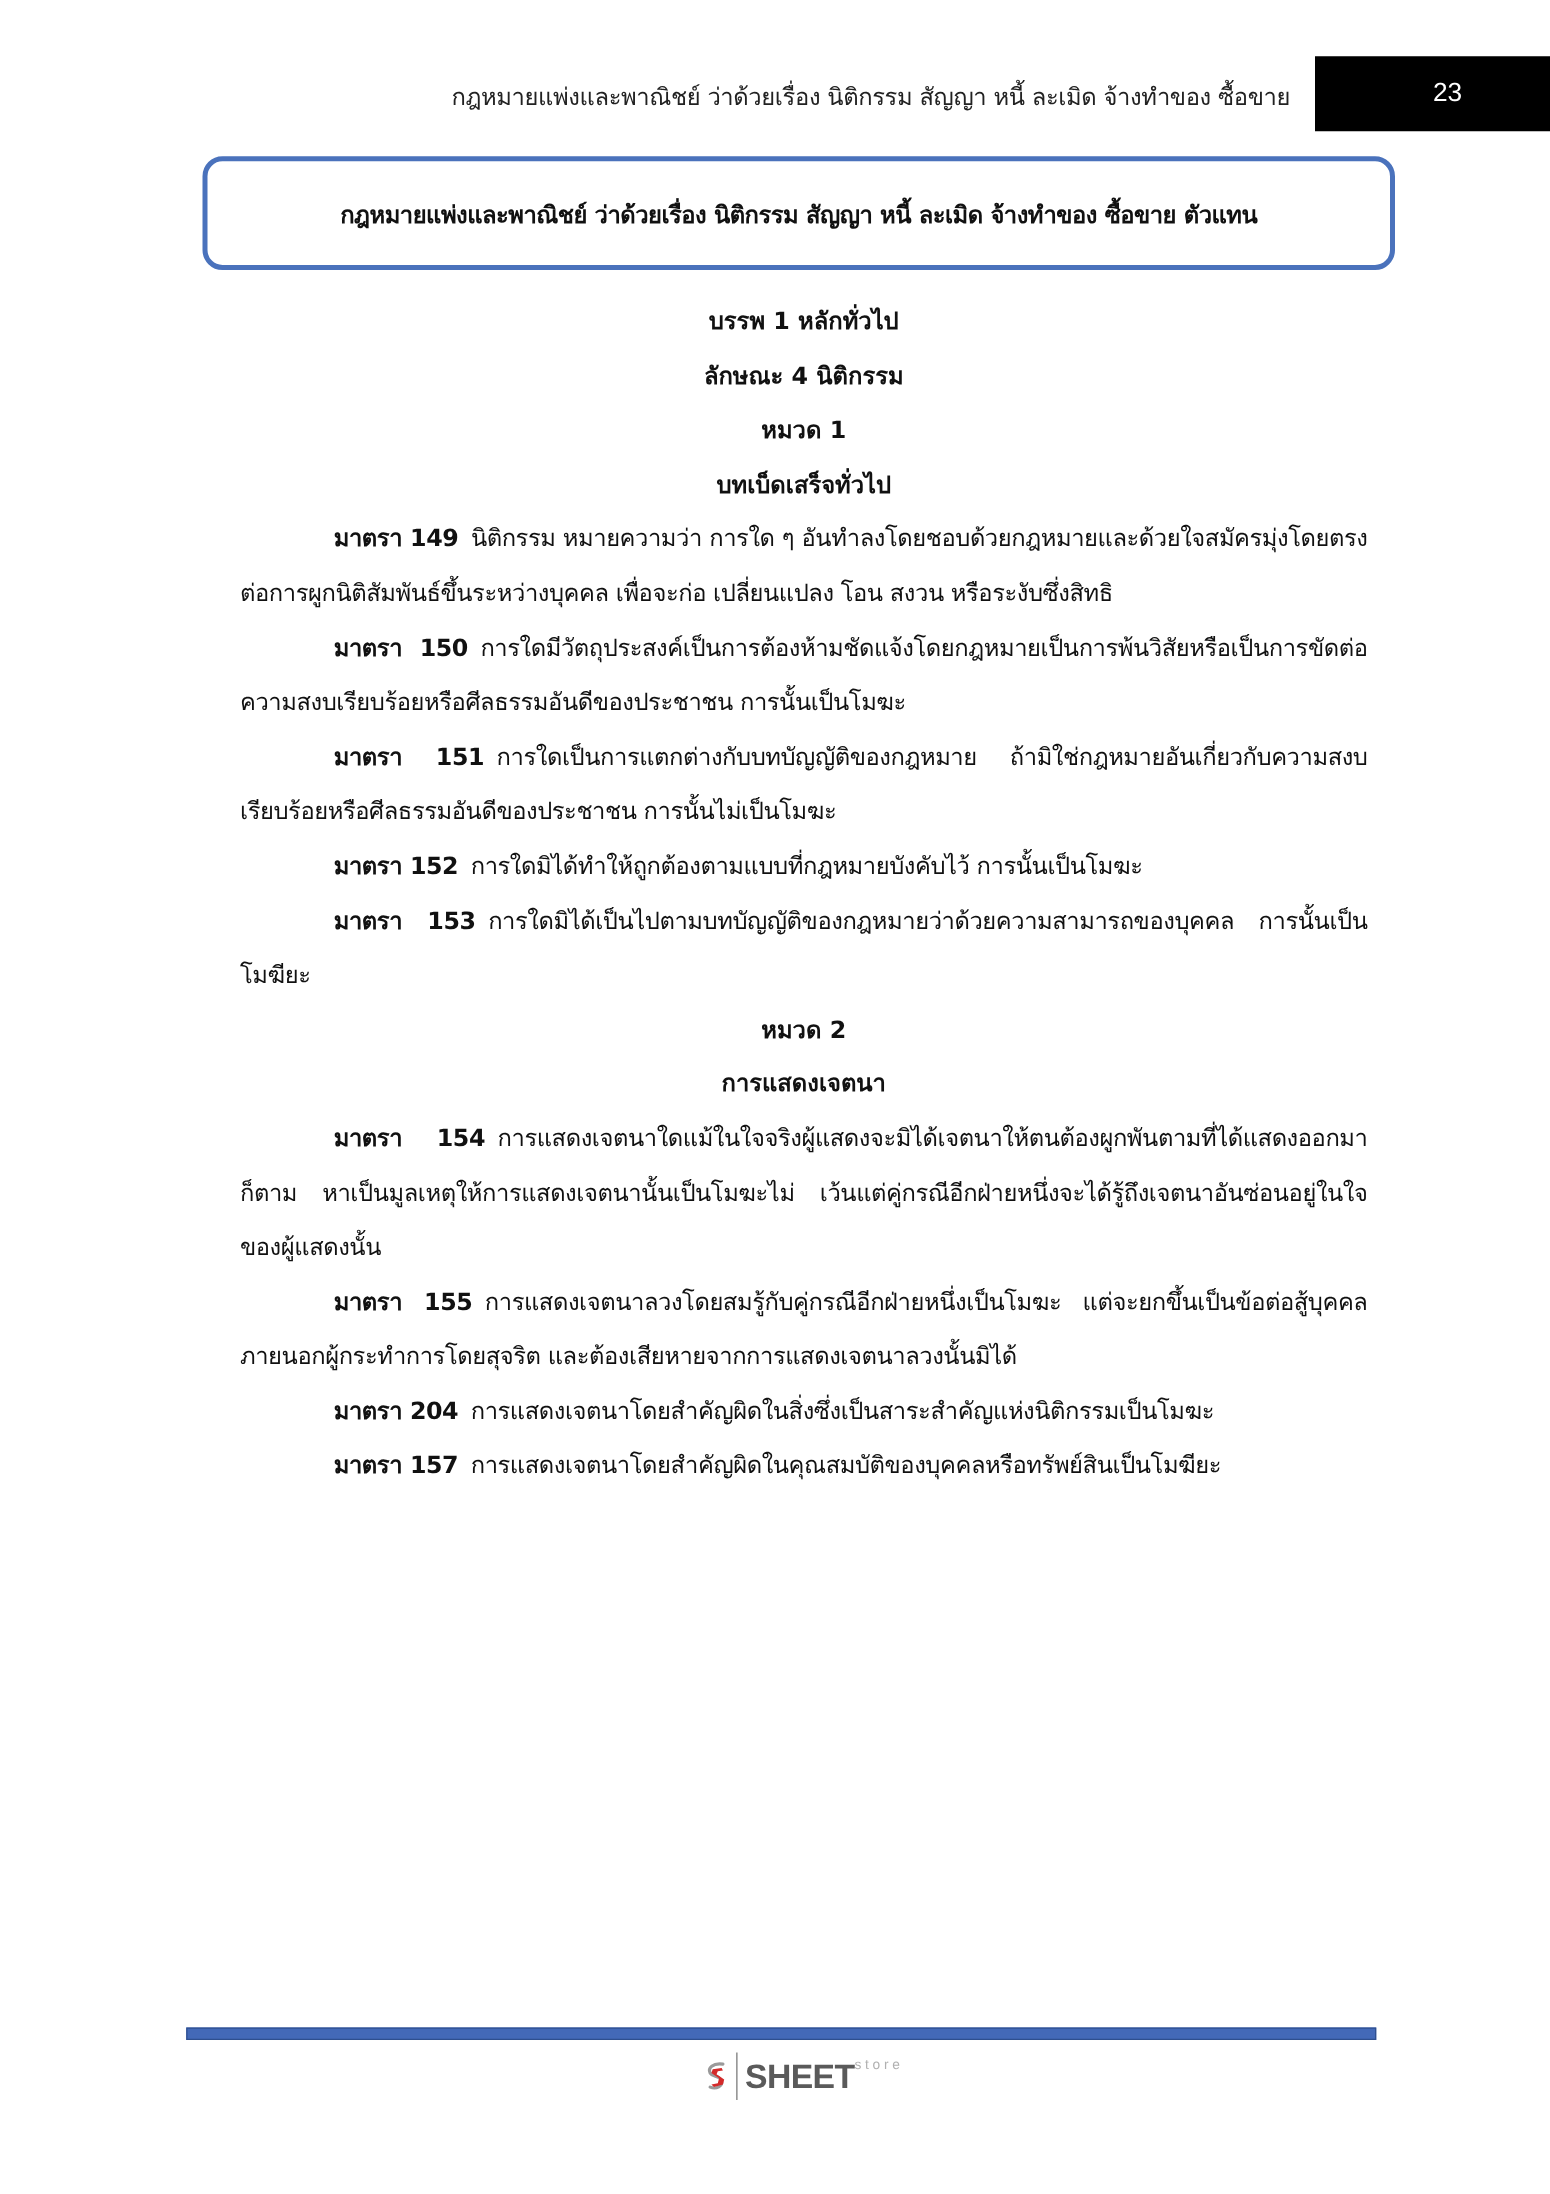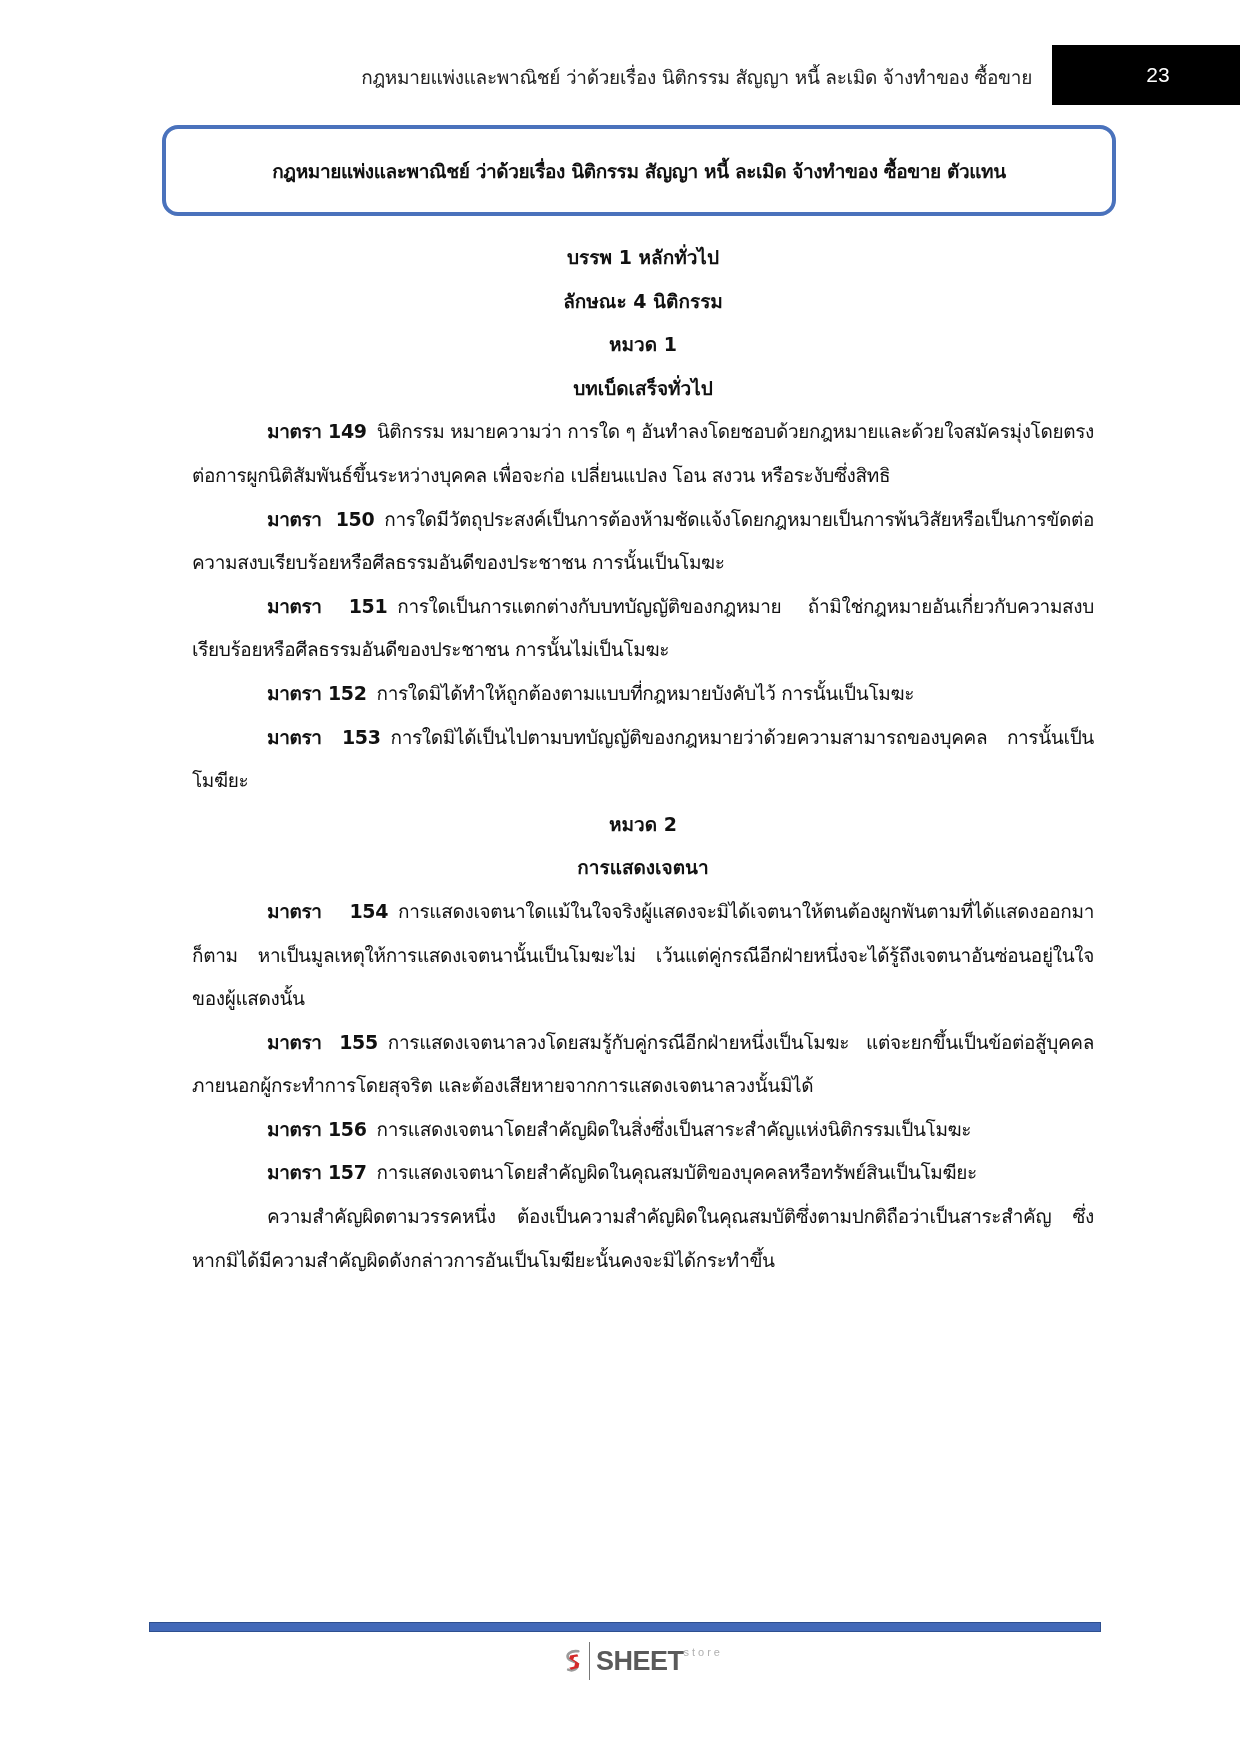--- a/index.html
+++ b/index.html
@@ -143,23 +143,22 @@
   <p class="para"><span class="sec">มาตรา 150</span><span>การใดมีวัตถุประสงค์เป็นการต้องห้ามชัดแจ้งโดยกฎหมายเป็นการพ้นวิสัยหรือเป็นการขัดต่อความสงบเรียบร้อยหรือศีลธรรมอันดีของประชาชน การนั้นเป็นโมฆะ</span></p>
   <p class="para"><span class="sec">มาตรา 151</span><span>การใดเป็นการแตกต่างกับบทบัญญัติของกฎหมาย ถ้ามิใช่กฎหมายอันเกี่ยวกับความสงบเรียบร้อยหรือศีลธรรมอันดีของประชาชน การนั้นไม่เป็นโมฆะ</span></p>
   <p class="para"><span class="sec">มาตรา 152</span><span>การใดมิได้ทำให้ถูกต้องตามแบบที่กฎหมายบังคับไว้ การนั้นเป็นโมฆะ</span></p>
   <p class="para"><span class="sec">มาตรา 153</span><span>การใดมิได้เป็นไปตามบทบัญญัติของกฎหมายว่าด้วยความสามารถของบุคคล การนั้นเป็นโมฆียะ</span></p>
 
   <div class="heading">หมวด 2</div>
   <div class="heading">การแสดงเจตนา</div>
 
   <p class="para"><span class="sec">มาตรา 154</span><span>การแสดงเจตนาใดแม้ในใจจริงผู้แสดงจะมิได้เจตนาให้ตนต้องผูกพันตามที่ได้แสดงออกมาก็ตาม หาเป็นมูลเหตุให้การแสดงเจตนานั้นเป็นโมฆะไม่ เว้นแต่คู่กรณีอีกฝ่ายหนึ่งจะได้รู้ถึงเจตนาอันซ่อนอยู่ในใจของผู้แสดงนั้น</span></p>
   <p class="para"><span class="sec">มาตรา 155</span><span>การแสดงเจตนาลวงโดยสมรู้กับคู่กรณีอีกฝ่ายหนึ่งเป็นโมฆะ แต่จะยกขึ้นเป็นข้อต่อสู้บุคคลภายนอกผู้กระทำการโดยสุจริต และต้องเสียหายจากการแสดงเจตนาลวงนั้นมิได้</span></p>
-  <p class="para"><span class="sec">มาตรา 156</span><span>การแสดงเจตนาโดยสำคัญผิดในสิ่งซึ่งเป็นสาระสำคัญแห่งนิติกรรมเป็นโมฆะ</span></p>
+  <p class="para"><span class="sec">มาตรา 204</span><span>การแสดงเจตนาโดยสำคัญผิดในสิ่งซึ่งเป็นสาระสำคัญแห่งนิติกรรมเป็นโมฆะ</span></p>
   <p class="para"><span class="sec">มาตรา 157</span><span>การแสดงเจตนาโดยสำคัญผิดในคุณสมบัติของบุคคลหรือทรัพย์สินเป็นโมฆียะ</span></p>
-  <p class="para"><span>ความสำคัญผิดตามวรรคหนึ่ง ต้องเป็นความสำคัญผิดในคุณสมบัติซึ่งตามปกติถือว่าเป็นสาระสำคัญ ซึ่งหากมิได้มีความสำคัญผิดดังกล่าวการอันเป็นโมฆียะนั้นคงจะมิได้กระทำขึ้น</span></p>
 </div>
 
 <div class="footer-line"></div>
 
 <div class="footer-logo">
   <svg class="logo-mark" viewBox="0 0 44 46">
     <path d="M30 4 C14 2 6 10 10 18 C13 24 26 22 28 30 C30 38 20 44 10 40" fill="none" stroke="#9a9a9a" stroke-width="5" stroke-linecap="round"></path>
     <path d="M28 10 L14 12 L12 18 L24 26 L22 34 L12 36 L16 40 L30 36 L32 28 L20 20 L22 15 L30 14 Z" fill="#d42a2a"></path>
   </svg>
   <div class="logo-divider"></div>

